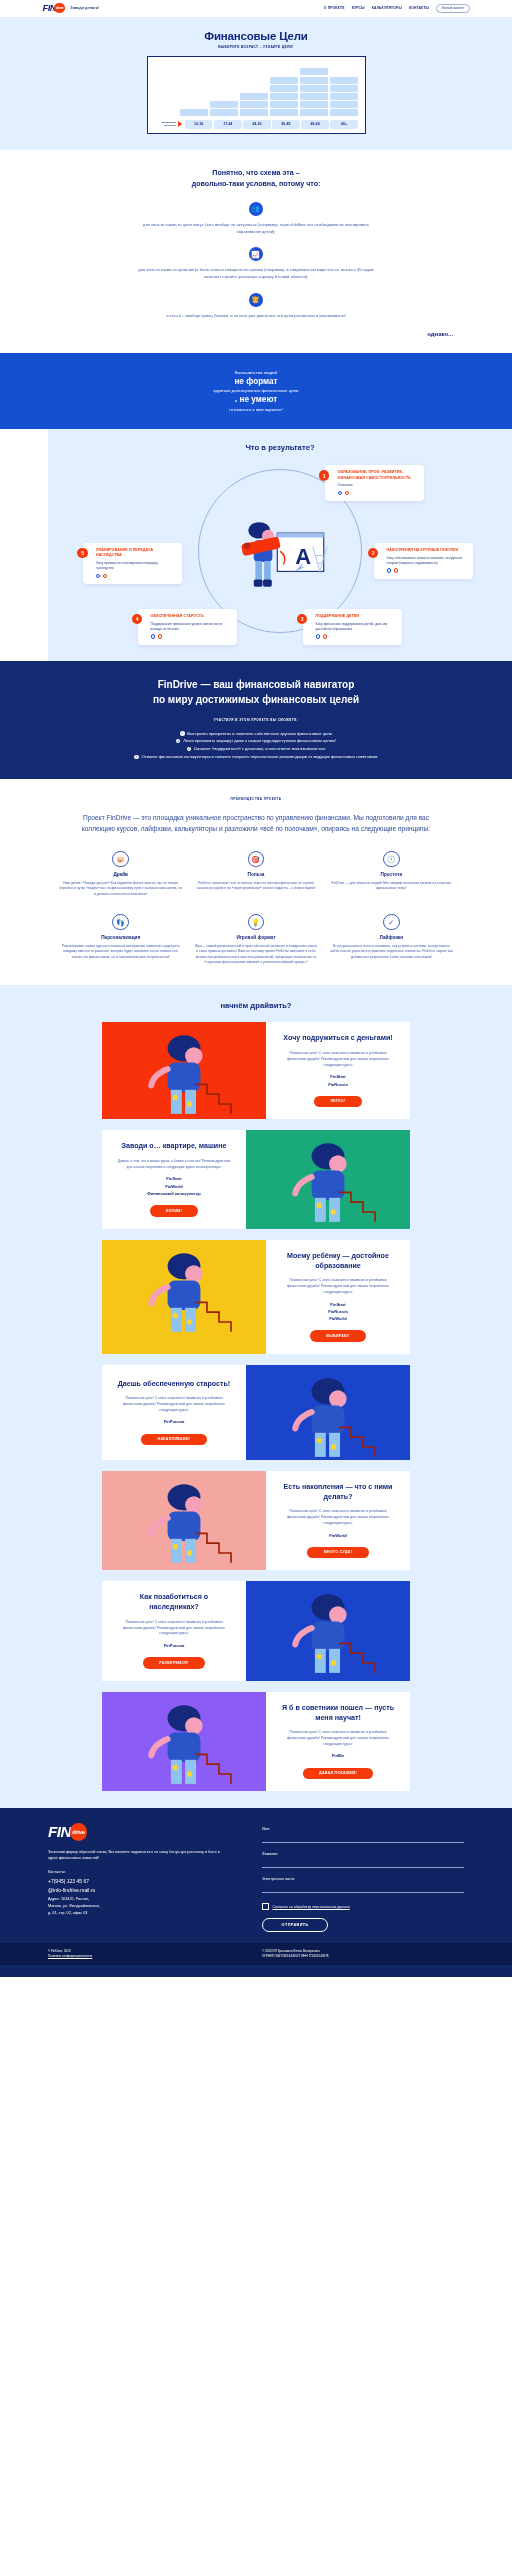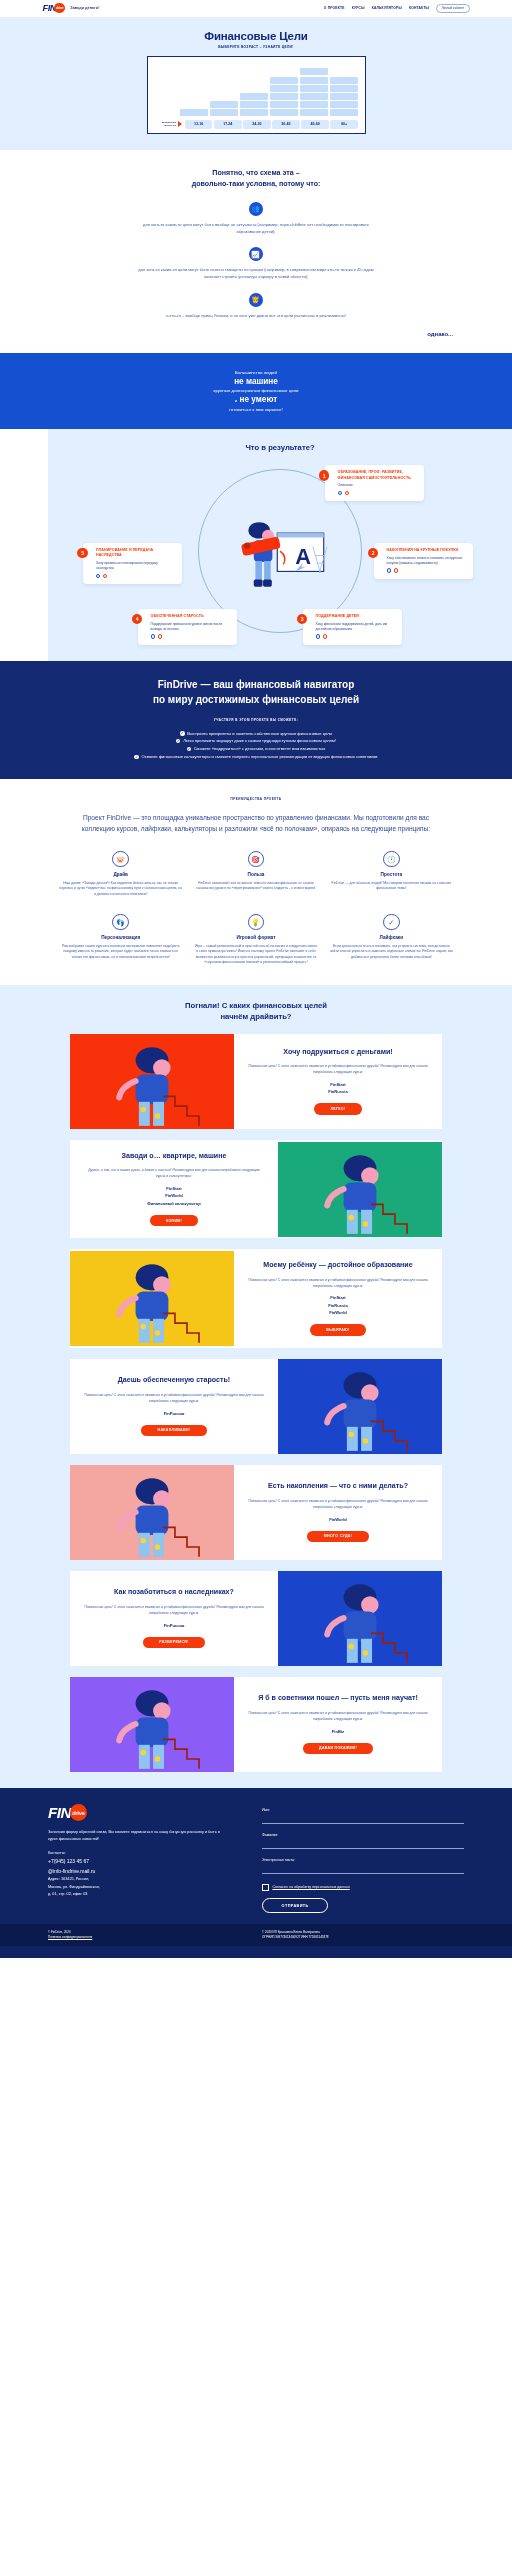--- a/index.html
+++ b/index.html
@@ -81,21 +81,21 @@
   .princ .lede{font-size:6.6px;line-height:1.65;color:#2f4a9b;margin-top:12px;}
   .grid{width:395px;margin:16.4px auto 0;display:grid;grid-template-columns:repeat(3,1fr);gap:16.4px 11px;}
   .pitem{text-align:center;}
   .picon{width:16.4px;height:16.4px;margin:0 auto 5px;border:0.5px solid #3a5cbf;border-radius:50% 50% 48% 48%;display:flex;align-items:center;justify-content:center;color:#3a5cbf;font-size:7.1px;}
   .pitem h3{font-size:4.7px;font-weight:bold;color:#14287c;margin-bottom:3.3px;}
   .pitem p{font-size:3.4px;line-height:1.65;color:#3d5aa8;}
 
   
   .goals{background:#e2efff;padding:15.3px 0 16.4px;}
   .goals h2{text-align:center;font-size:7.7px;line-height:1.5;font-weight:bold;color:#14287c;}
-  .goal{width:372px;margin:11px auto 0;display:flex;background:#fff;min-height:82px;align-items:center;}
+  .goal{width:308px;margin:11px auto 0;display:flex;background:#fff;min-height:82px;}
   .goal.rev{flex-direction:row-reverse;}
   .g-art{width:164px;flex:0 0 164px;position:relative;overflow:hidden;}
   .g-body{flex:1;padding:12px 14.2px;text-align:center;display:flex;flex-direction:column;justify-content:center;align-items:center;}
   .g-body h3{font-size:7.1px;line-height:1.4;font-weight:bold;color:#14287c;}
   .g-body p{font-size:3.4px;line-height:1.7;color:#3d5aa8;margin-top:6.6px;}
   .courses{margin-top:5px;}
   .courses div{font-size:4.1px;font-weight:bold;color:#14287c;line-height:1.8;}
   .g-btn{margin-top:7.7px;background:#f43a0b;color:#fff;border:none;border-radius:7.7px;padding:3.8px 16.4px;font-size:3.6px;font-weight:bold;letter-spacing:0.3px;cursor:pointer;font-family:inherit;}
 
   
@@ -221,21 +221,21 @@
         <div>
           <div class="ic-circle">🤴</div>
           <p style="width: 236px; margin: 0px auto;">а кто-то – вообще принц Уильям, и за него уже давно все эти цели расписаны и реализованы!</p>
         </div>
       </div>
     <div class="however">однако...</div>
   </div>
 
   <div class="banner">
     <div class="l1">Большинство людей</div>
-    <div class="l2">не машине</div>
+    <div class="l2">не формат</div>
     <div class="l3">крупные долгосрочные финансовые цели</div>
     <div class="l4"><small>и</small> <span>не умеют</span></div>
     <div class="l5">готовиться к ним заранее!</div>
   </div>
 
   <div class="result">
     <h2>Что в результате?</h2>
     <div class="circle-wrap">
       <div class="ring"></div>
       <div class="center-art">
@@ -363,21 +363,20 @@
         <div class="pitem">
           <div class="picon">✓</div>
           <h3>Лайфхаки</h3>
           <p>Если досконально знать и понимать, как устроена система, всегда можно найти способ упростить и заменить отдельные элементы. FinDrive научит, как добиваться результатов более легкими способами!</p>
         </div>
       </div>
   </div>
 
   <div class="goals">
     <h2>
-      <div>Погнали! С каких финансовых целей</div>
       <div>начнём драйвить?</div>
     </h2>
     <div id="goal-cards">
         <div class="goal">
           <div class="g-art" style="background: rgb(247, 49, 10);"><svg viewBox="0 0 300 170" width="164" height="93">
               <ellipse cx="150" cy="48" rx="30" ry="24" fill="#14287c"></ellipse>
               <circle cx="168" cy="62" r="16" fill="#f5a0b8"></circle>
               <rect x="120" y="74" width="60" height="54" rx="14" fill="#2a55c8"></rect>
               <rect x="126" y="124" width="20" height="44" fill="#8fc4f0"></rect>
               <rect x="152" y="124" width="20" height="44" fill="#8fc4f0"></rect>

